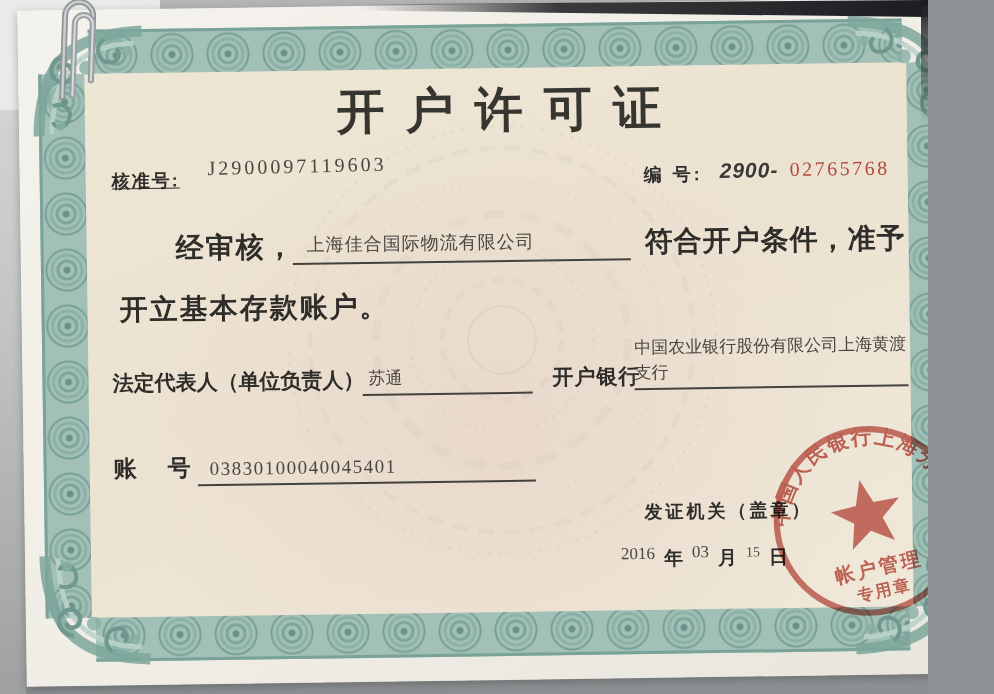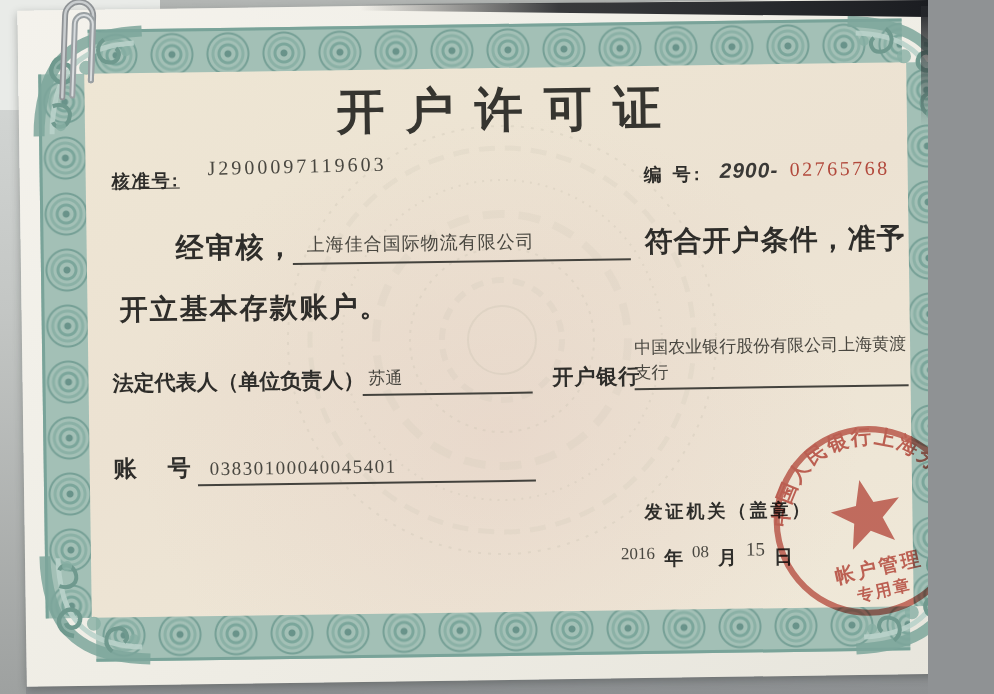--- a/index.html
+++ b/index.html
@@ -172,23 +172,23 @@
 
     <div class="t label" style="left:90px;top:444px;font-size:23px;letter-spacing:4px;">账　号</div>
     <div class="underfield" style="left:174px;top:430px;width:338px;height:46px;">
       <span class="serifv" style="font-size:19px;padding:0 0 4px 12px;letter-spacing:1.5px;">03830100040045401</span>
     </div>
 
     <div class="t label" style="left:620px;top:498px;font-size:18px;letter-spacing:3px;">发证机关（盖章）</div>
     <div class="t" style="left:596px;top:530px;display:flex;align-items:flex-end;gap:9px;">
       <span class="serifv" style="font-size:17px;transform:translateY(-8px);margin-top:20px;">2016</span>
       <span class="label" style="font-size:19px;">年</span>
-      <span class="serifv" style="font-size:17px;transform:translateY(-9px);">08</span>
+      <span class="serifv" style="font-size:17px;transform:translateY(-9px);">03</span>
       <span class="label" style="font-size:19px;">月</span>
-      <span class="serifv" style="font-size:19px;transform:translateY(-10px);">15</span>
+      <span class="serifv" style="font-size:14px;transform:translateY(-10px);">15</span>
       <span class="label" style="font-size:19px;">日</span>
     </div>
 
     <svg class="seal" viewBox="0 0 200 200">
       <circle cx="100" cy="100" r="90" fill="none" stroke="#c05046" stroke-width="6" opacity=".9"></circle>
       <defs>
         <path id="sealArc" d="M 22,122 A 80,80 0 1 1 178,122" fill="none"></path>
       </defs>
       <text font-size="20" fill="#c05046" font-weight="bold" letter-spacing="2" font-family="'Liberation Serif',serif">
         <textPath href="#sealArc" startOffset="50%" text-anchor="middle">中国人民银行上海分行</textPath>

